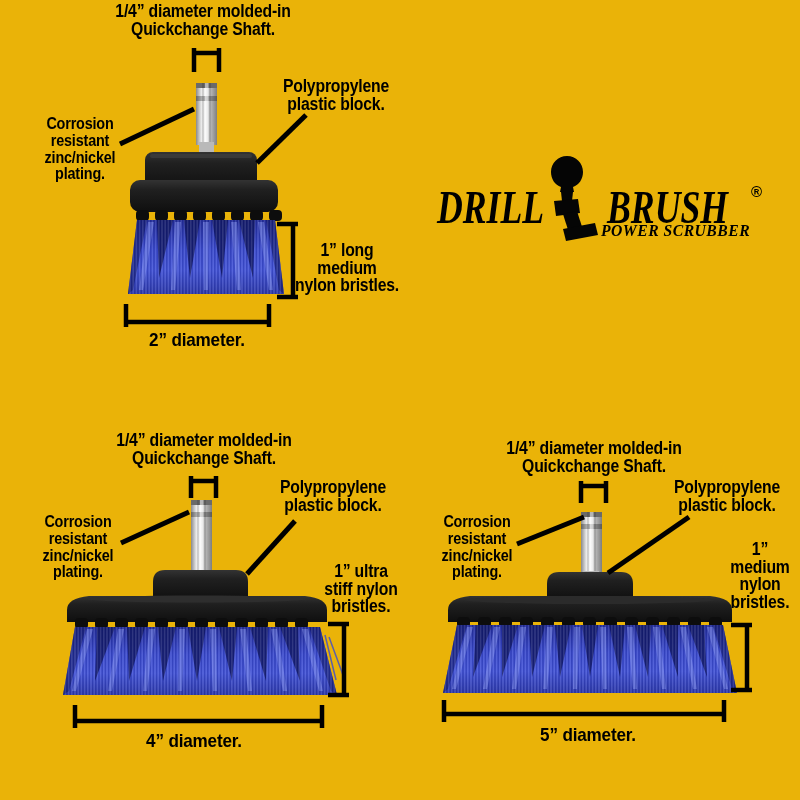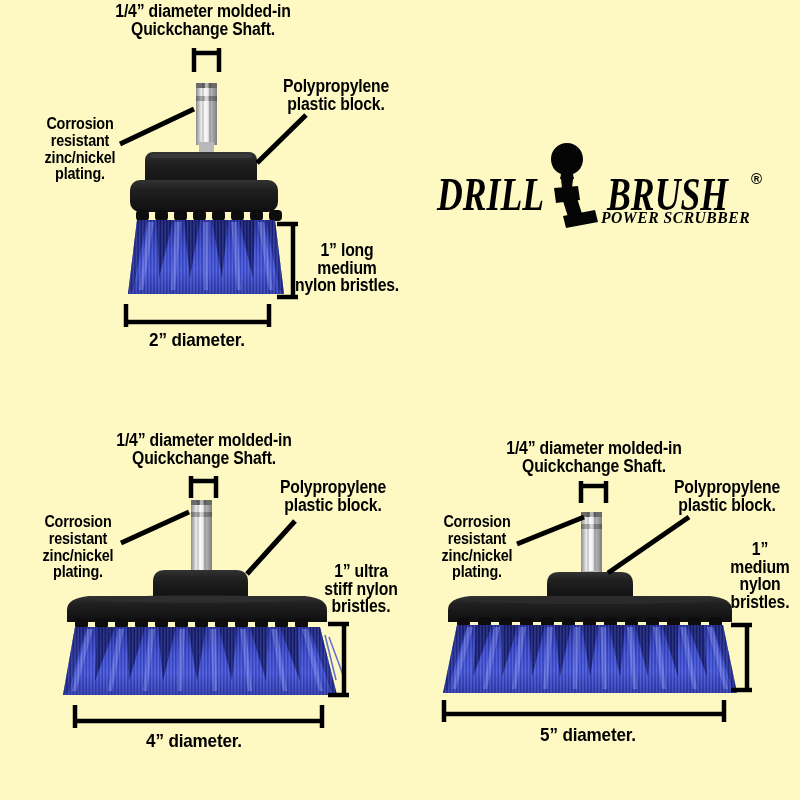--- a/index.html
+++ b/index.html
@@ -1,26 +1,26 @@
 <!DOCTYPE html>
 <html><head>
 <meta charset="utf-8">
 <style>
   html,body{margin:0;padding:0;background:#fff;}
-  #canvas{position:relative;width:800px;height:800px;background:#fef9c3;overflow:hidden;
+  #canvas{position:relative;width:800px;height:800px;background:#eab308;overflow:hidden;
           font-family:"Liberation Sans",sans-serif;}
   .lbl{position:absolute;font-weight:bold;color:#000;text-align:center;white-space:pre-line;
        transform:scaleX(0.9);transform-origin:50% 0;}
   .lbl-md{font-size:17.5px;line-height:17.5px;letter-spacing:-0.2px;}
   .lbl-sm{font-size:16px;line-height:16.8px;letter-spacing:-0.2px;}
   .lbl-dia{font-size:19px;line-height:19px;letter-spacing:-0.2px;}
   .art{position:absolute;}
   #lines{position:absolute;left:0;top:0;pointer-events:none;}
   
-  #logo{position:absolute;left:435px;top:142px;width:335px;height:90px;}
+  #logo{position:absolute;left:435px;top:155px;width:335px;height:90px;}
   .logo-word{position:absolute;font-family:"Liberation Serif",serif;font-style:italic;font-weight:bold;
              font-size:47px;line-height:40px;color:#000;transform:scaleX(0.76);transform-origin:0 0;
              letter-spacing:0px;white-space:nowrap;}
   #logo-reg{position:absolute;left:316px;top:28px;font-size:15px;font-weight:bold;color:#000;}
   #logo-sub{position:absolute;left:166px;top:67px;width:150px;text-align:center;
             font-family:"Liberation Serif",serif;font-style:italic;font-weight:bold;
             font-size:16.5px;line-height:17px;color:#000;letter-spacing:0.5px;
             transform:scaleX(0.95);transform-origin:0 0;white-space:nowrap;}
 </style>
 </head>

